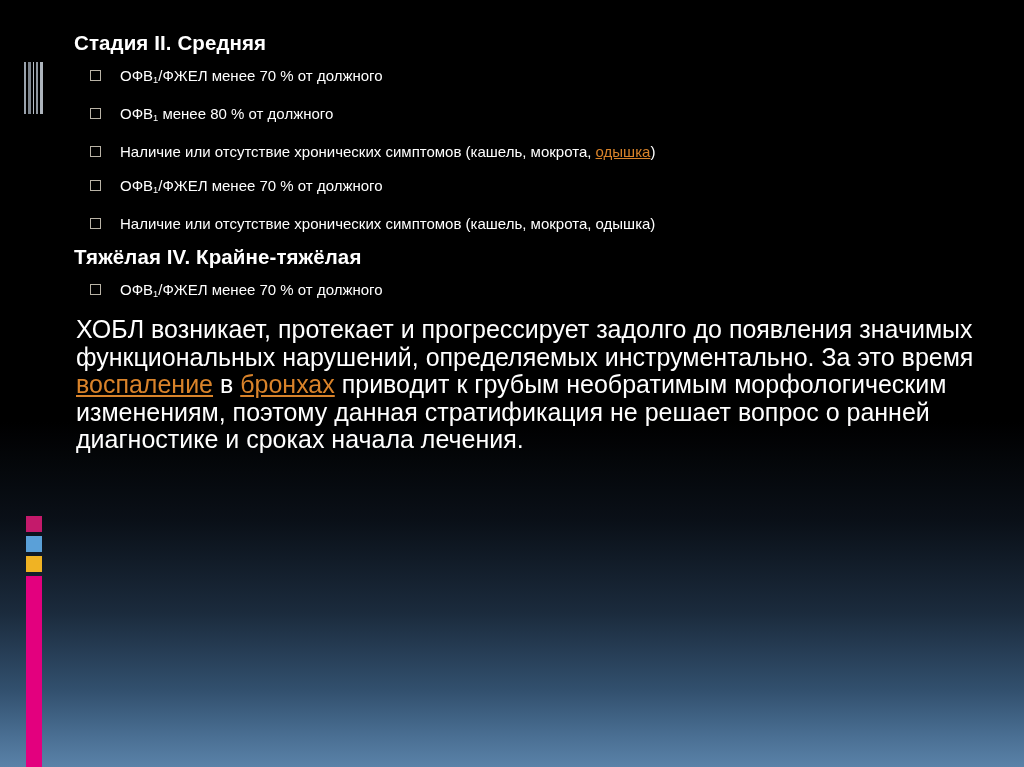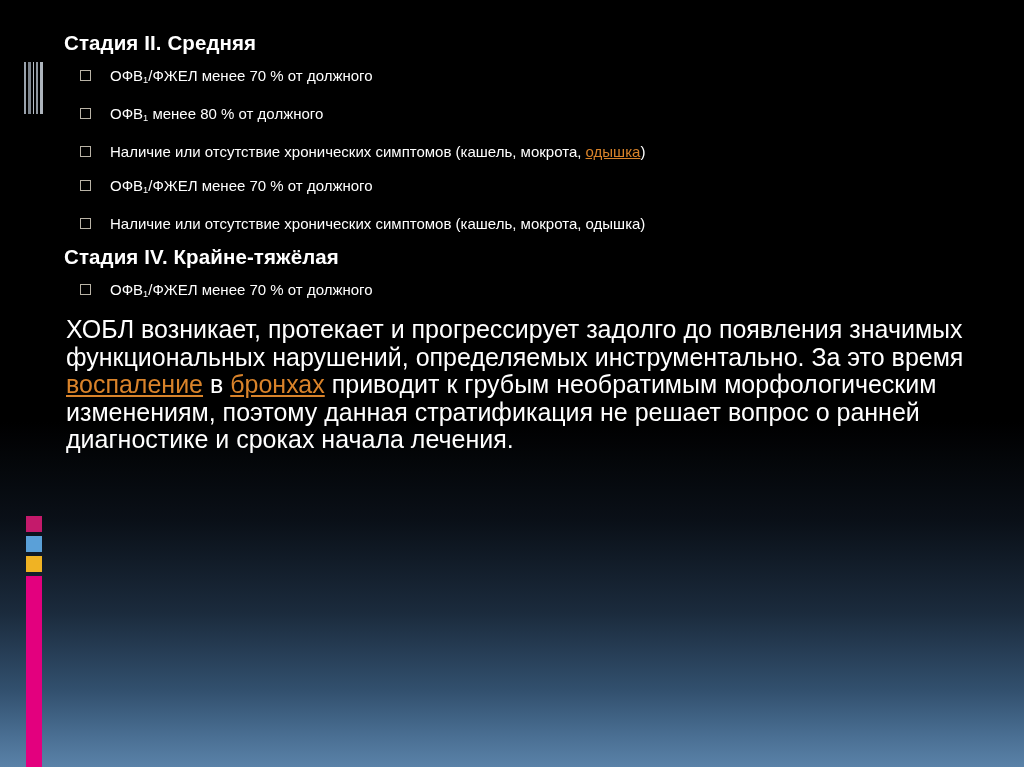--- a/index.html
+++ b/index.html
@@ -58,21 +58,21 @@
     left: 26px;
     top: 576px;
     width: 16px;
     height: 191px;
     background: #e3007e;
   }
 
   
   #content {
     position: absolute;
-    left: 64px;
+    left: 74px;
     top: 30px;
     width: 908px;
   }
 
   .heading {
     font-weight: bold;
     font-size: 20.5px;
     line-height: 26px;
     color: #ffffff;
     margin: 6px 0 2px 0;
@@ -142,20 +142,20 @@
       <div class="heading">Стадия II. Средняя</div>
       <ul class="bullets">
         <li><span class="marker"></span><span>ОФВ</span><sub>1</sub><span>/ФЖЕЛ менее 70 % от должного</span></li>
         <li><span class="marker"></span><span>ОФВ</span><sub>1</sub><span> менее 80 % от должного</span></li>
         <li><span class="marker"></span><span>Наличие или отсутствие хронических симптомов (кашель, мокрота, </span><a class="lnk" href="#">одышка</a><span>)</span></li>
       </ul>
       <ul class="bullets">
         <li><span class="marker"></span><span>ОФВ</span><sub>1</sub><span>/ФЖЕЛ менее 70 % от должного</span></li>
         <li><span class="marker"></span><span>Наличие или отсутствие хронических симптомов (кашель, мокрота, одышка)</span></li>
       </ul>
-      <div class="heading">Стадия IV. Крайне-тяжёлая</div>
+      <div class="heading">Тяжёлая IV. Крайне-тяжёлая</div>
       <ul class="bullets">
         <li><span class="marker"></span><span>ОФВ</span><sub>1</sub><span>/ФЖЕЛ менее 70 % от должного</span></li>
       </ul>
       <p class="para"><span>ХОБЛ возникает, протекает и прогрессирует задолго до появления значимых функциональных нарушений, определяемых инструментально. За это время </span><a class="lnk" href="#">воспаление</a><span> в </span><a class="lnk" href="#">бронхах</a><span> приводит к грубым необратимым морфологическим изменениям, поэтому данная стратификация не решает вопрос о ранней диагностике и сроках начала лечения.</span></p>
     </div>
 
 </div>
 
 </body></html>

